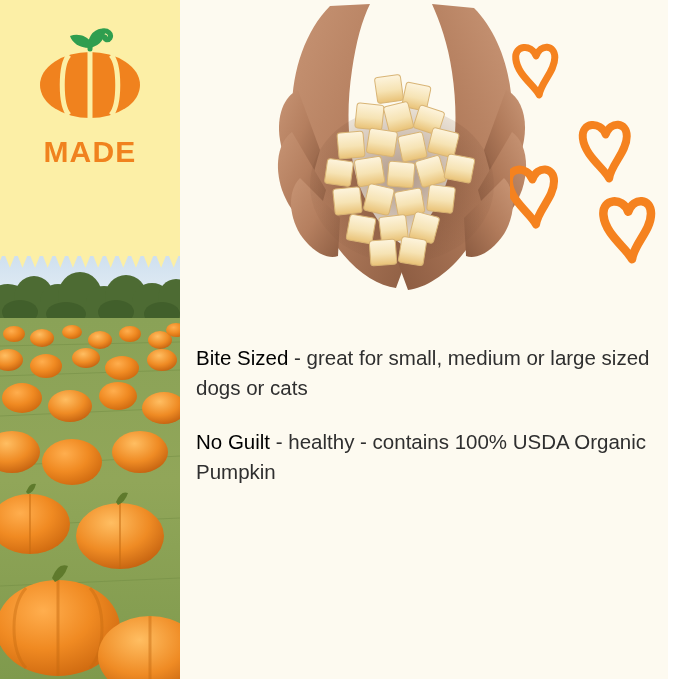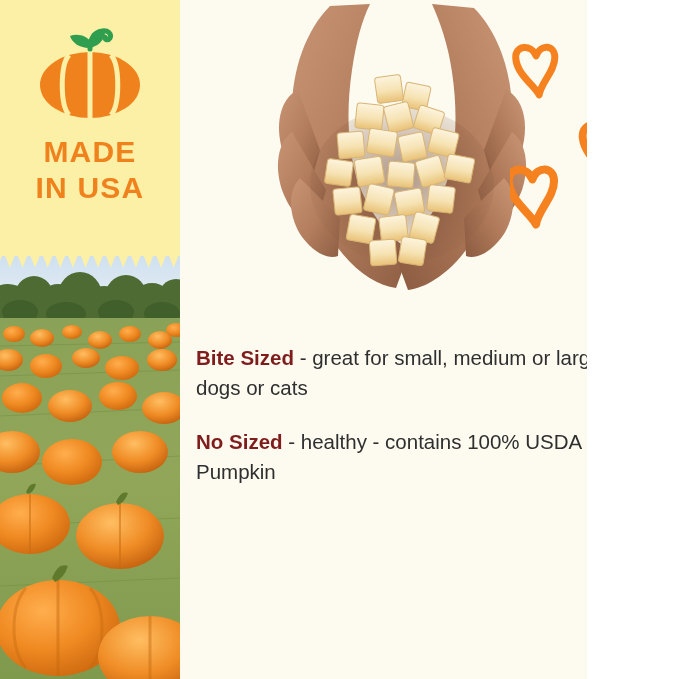--- a/index.html
+++ b/index.html
@@ -5,21 +5,21 @@
   html, body {
     margin: 0;
     padding: 0;
     background: #ffffff;
   }
   body {
     font-family: "Liberation Sans", sans-serif;
   }
   .poster {
     position: relative;
-    width: 587px;
+    width: 668px;
     height: 679px;
     background: #fdf8ed;
     overflow: hidden;
   }
 
   
   .left-col {
     position: absolute;
     left: 0;
     top: 0;
@@ -127,22 +127,22 @@
     top: 322px;
     width: 470px;
   }
   .feature {
     margin-bottom: 24px;
     color: #2f2f2f;
     font-size: 20.5px;
     line-height: 30px;
   }
   .feature .label {
-    font-weight: bold;
-    color: #7f1d1d;
+    font-weight: normal;
+    color: #000000;
   }
   .feature .body {
     font-weight: normal;
   }
 </style>
 </head>
 <body>
 
 <div class="poster">
 
@@ -159,21 +159,20 @@
       <ellipse cx="56" cy="57" rx="50" ry="33" fill="#f0821e"></ellipse>
 
       <path d="M56 24 C56 24, 56 90, 56 90" stroke="#fcefa6" stroke-width="5" fill="none"></path>
       <path d="M35 27 C26 37, 26 77, 35 87" stroke="#fcefa6" stroke-width="5" fill="none"></path>
       <path d="M77 27 C86 37, 86 77, 77 87" stroke="#fcefa6" stroke-width="5" fill="none"></path>
       <ellipse cx="56" cy="57" rx="50" ry="33" fill="none" stroke="#fcefa6" stroke-width="0"></ellipse>
     </svg>
 
     <div class="badge-text">
       <span>MADE</span>
-      <span class="line2">IN USA</span>
     </div>
 
     <div class="zigzag"></div>
 
     <div class="patch-photo">
       <svg width="180" height="423" viewBox="0 0 180 423" preserveAspectRatio="xMidYMid slice">
         <defs>
           <linearGradient id="skyG" x1="0" y1="0" x2="0" y2="1">
             <stop offset="0%" stop-color="#cfe0ef"></stop>
             <stop offset="100%" stop-color="#eaf1f6"></stop>
@@ -381,18 +380,18 @@
 
     <div class="features">
 
       <p class="feature">
         <span class="label">Bite Sized</span><span class="body"> - great for small, medium or large sized dogs or cats</span>
       </p>
 
 
 
       <p class="feature">
-        <span class="label">No Sized</span><span class="body"> - healthy - contains 100% USDA Organic Pumpkin</span>
+        <span class="label">No Guilt</span><span class="body"> - healthy - contains 100% USDA Organic Pumpkin</span>
       </p>
 
     </div>
   </div>
 </div>
 
 </body></html>

